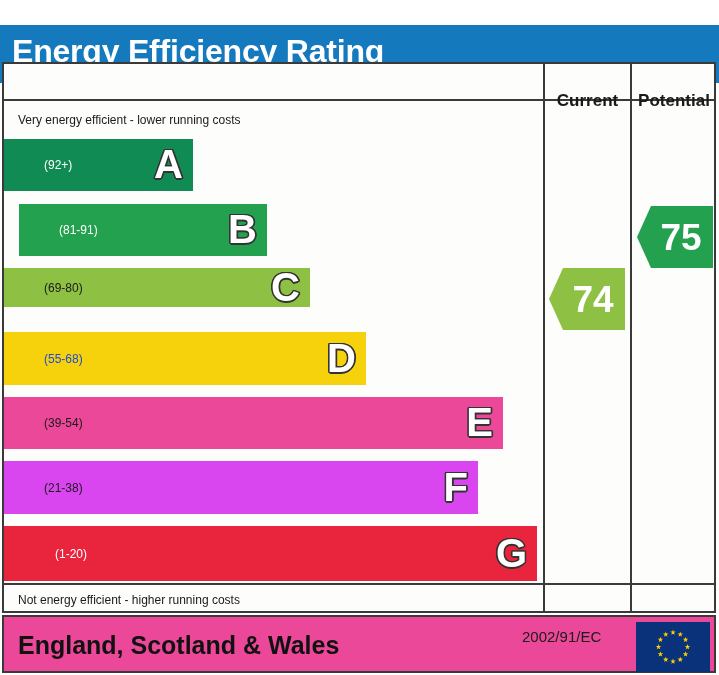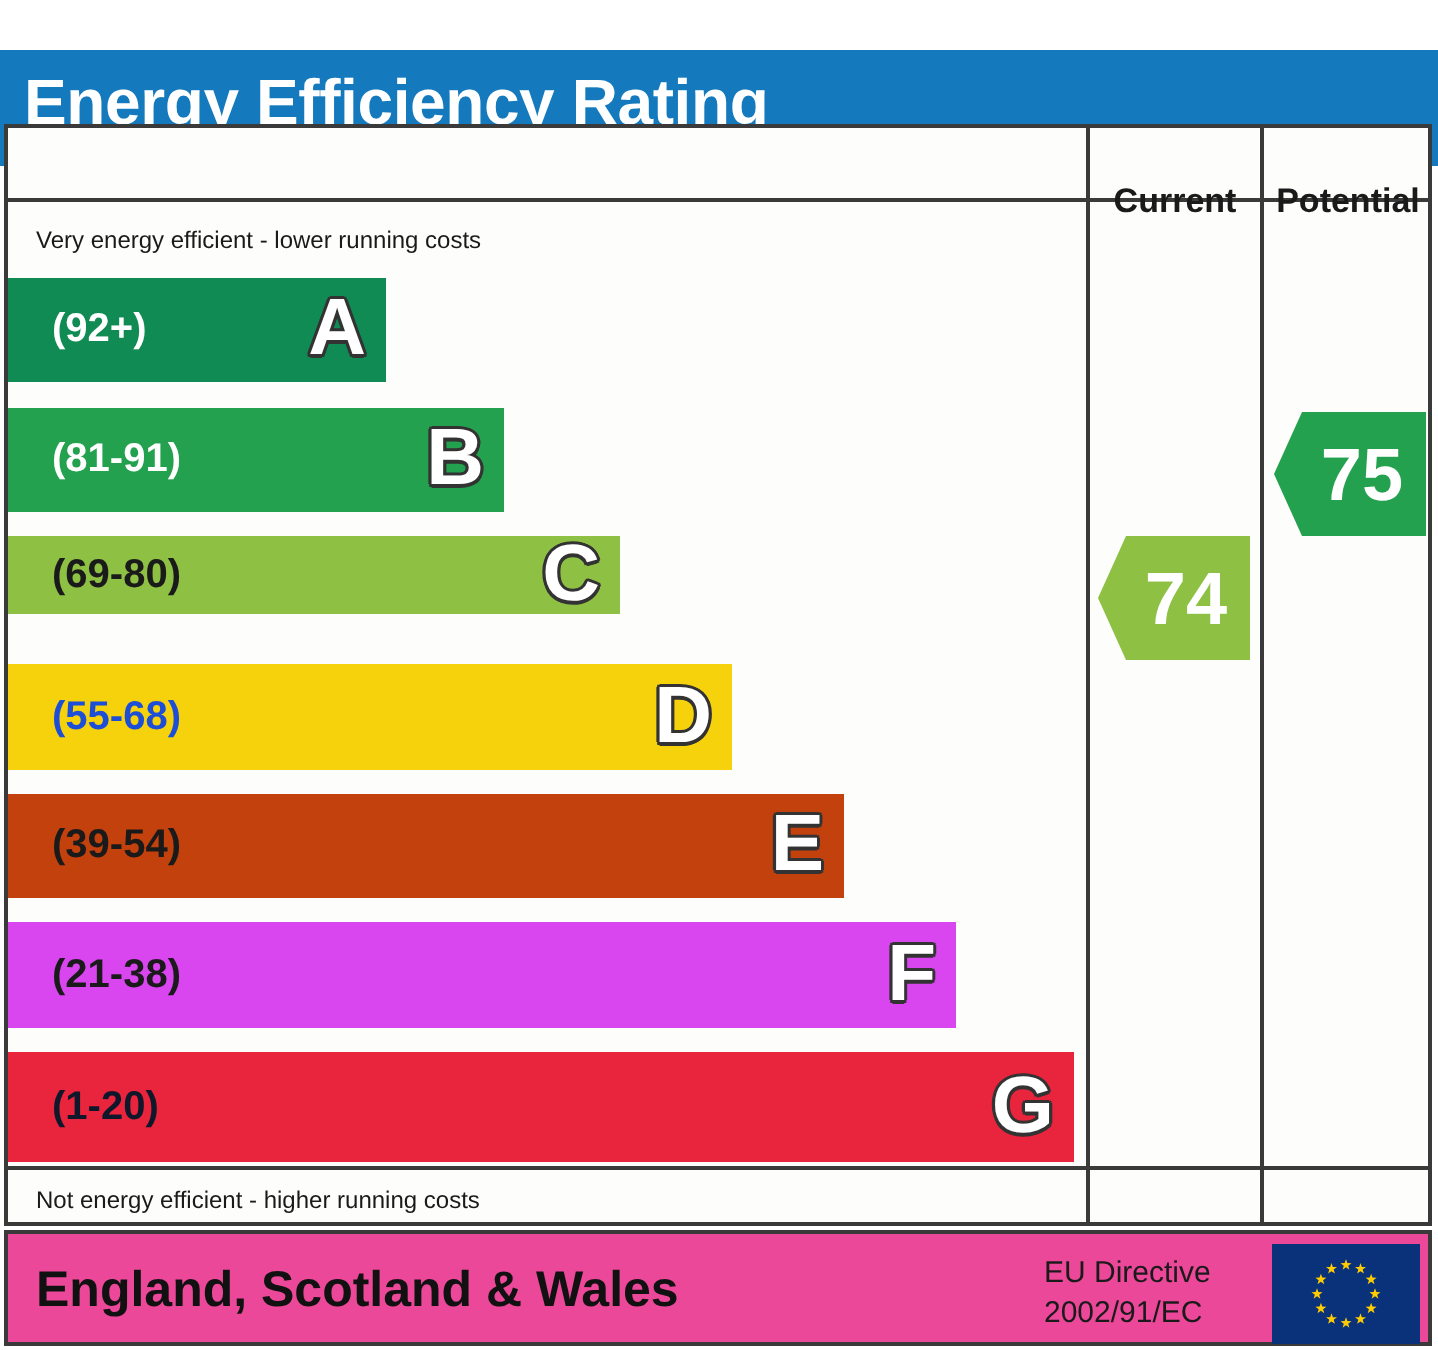--- a/index.html
+++ b/index.html
@@ -50,22 +50,22 @@
   }
   .caption.top{top:108px;}
   .caption.bottom{top:588px;}
 
   
   .band{
     position:absolute;left:4px;
     box-sizing:border-box;
   }
   .band-range{
-    position:absolute;left:22px;top:50%;transform:translateY(-50%);
-    font-size:20px;font-weight:bold;white-space:nowrap;
+    position:absolute;left:40px;top:50%;transform:translateY(-50%);
+    font-size:12px;font-weight:normal;white-space:nowrap;
   }
   .band-letter{
     position:absolute;right:10px;top:50%;transform:translateY(-52%);
     font-size:40px;font-weight:bold;line-height:1;
     color:#ffffff;
     -webkit-text-stroke:2.2px #333333;
     paint-order:stroke fill;
     text-shadow:
        1.6px 0 0 #333, -1.6px 0 0 #333, 0 1.6px 0 #333, 0 -1.6px 0 #333,
        1.1px 1.1px 0 #333, -1.1px 1.1px 0 #333, 1.1px -1.1px 0 #333, -1.1px -1.1px 0 #333;
@@ -118,56 +118,55 @@
   <div class="col-head current">Current</div>
   <div class="col-head potential">Potential</div>
 
   <div class="caption top">Very energy efficient - lower running costs</div>
   <div class="caption bottom">Not energy efficient - higher running costs</div>
 
   <div class="band" style="top: 139px; height: 52px; width: 189px; background: rgb(16, 139, 83);">
     <span class="band-range" style="color: rgb(255, 255, 255);">(92+)</span>
     <span class="band-letter">A</span>
   </div>
-  <div class="band" style="top: 204px; height: 52px; width: 248px; background: rgb(35, 161, 78);">
+  <div class="band" style="top: 204px; height: 52px; width: 248px; background: rgb(35, 161, 78); margin-left: 15px;">
     <span class="band-range" style="color: rgb(255, 255, 255);">(81-91)</span>
     <span class="band-letter">B</span>
   </div>
   <div class="band" style="top: 268px; height: 39px; width: 306px; background: rgb(142, 192, 68);">
     <span class="band-range" style="color: rgb(26, 26, 26);">(69-80)</span>
     <span class="band-letter">C</span>
   </div>
   <div class="band" style="top: 332px; height: 53px; width: 362px; background: rgb(245, 210, 12);">
     <span class="band-range" style="color: #1d4ed8;">(55-68)</span>
     <span class="band-letter">D</span>
   </div>
-  <div class="band" style="top: 397px; height: 52px; width: 418px; background: #c2410c;">
+  <div class="band" style="top: 397px; height: 52px; width: 499px; background: #ec4899;">
     <span class="band-range" style="color: rgb(26, 26, 26);">(39-54)</span>
     <span class="band-letter">E</span>
   </div>
   <div class="band" style="top: 461px; height: 53px; width: 474px; background: #d946ef;">
     <span class="band-range" style="color: rgb(26, 26, 26);">(21-38)</span>
     <span class="band-letter">F</span>
   </div>
   <div class="band" style="top: 526px; height: 55px; width: 533px; background: rgb(233, 36, 61);">
-    <span class="band-range" style="color: #0f172a;">(1-20)</span>
+    <span class="band-range" style="color: #ffffff; margin-left: 11px;">(1-20)</span>
     <span class="band-letter">G</span>
   </div>
 
   <div class="rating" style="left: 549px; top: 268px; width: 76px; height: 62px; background: rgb(142, 192, 68);">
     <span class="rating-val">74</span>
   </div>
   <div class="rating" style="left: 637px; top: 206px; width: 76px; height: 62px; background: rgb(35, 161, 78);">
     <span class="rating-val">75</span>
   </div>
 
   <div class="footer">
     <div class="region">England, Scotland &amp; Wales</div>
     <div class="directive">
-      <div>EU Directive</div>
       <div>2002/91/EC</div>
     </div>
   </div>
   <div class="euflag">
     <svg width="72" height="48" viewBox="0 0 72 48">
       <rect x="0" y="0" width="72" height="48" fill="#09327a"></rect>
       <g fill="#ffcc00" id="stars">
           <polygon points="36.00,6.60 36.68,8.56 38.76,8.60 37.10,9.86 37.70,11.85 36.00,10.66 34.30,11.85 34.90,9.86 33.24,8.60 35.32,8.56"></polygon>
           <polygon points="43.25,8.54 43.93,10.50 46.01,10.55 44.35,11.80 44.95,13.79 43.25,12.60 41.55,13.79 42.15,11.80 40.49,10.55 42.57,10.50"></polygon>
           <polygon points="48.56,13.85 49.24,15.81 51.32,15.85 49.66,17.11 50.26,19.10 48.56,17.91 46.85,19.10 47.45,17.11 45.80,15.85 47.88,15.81"></polygon>

